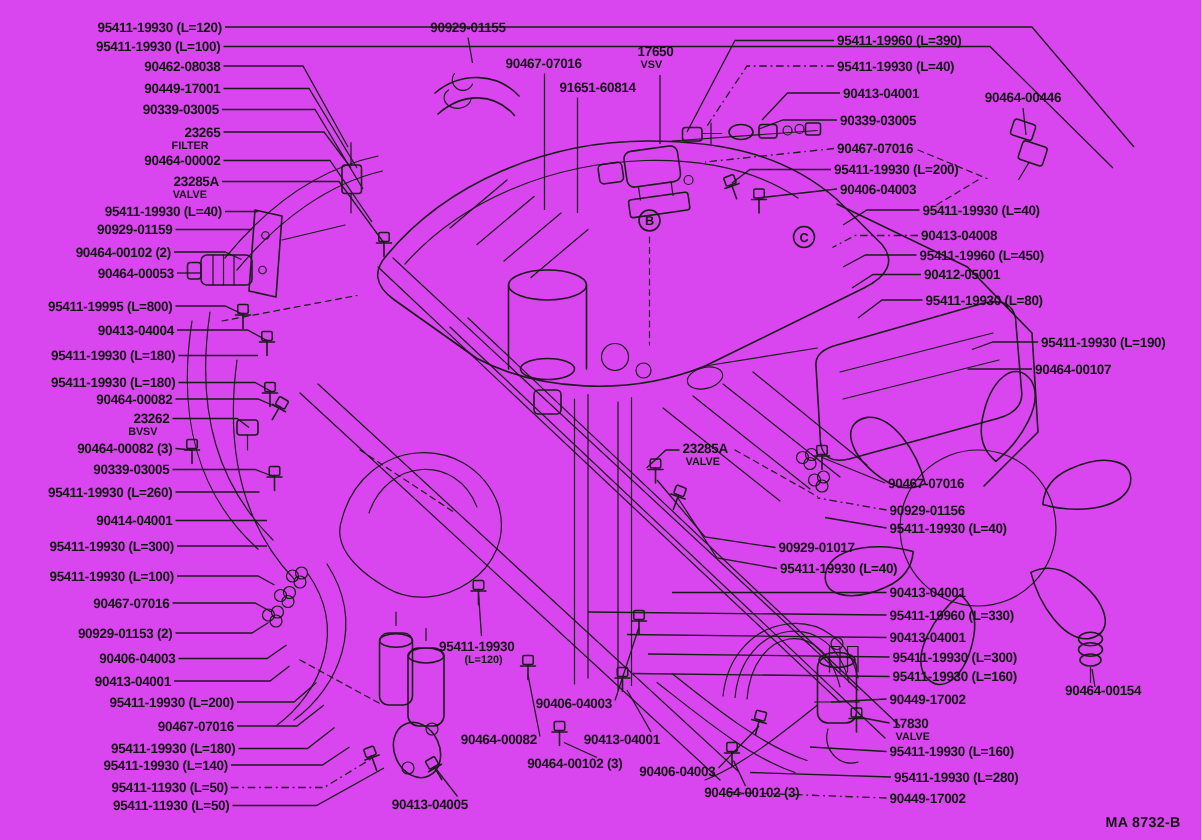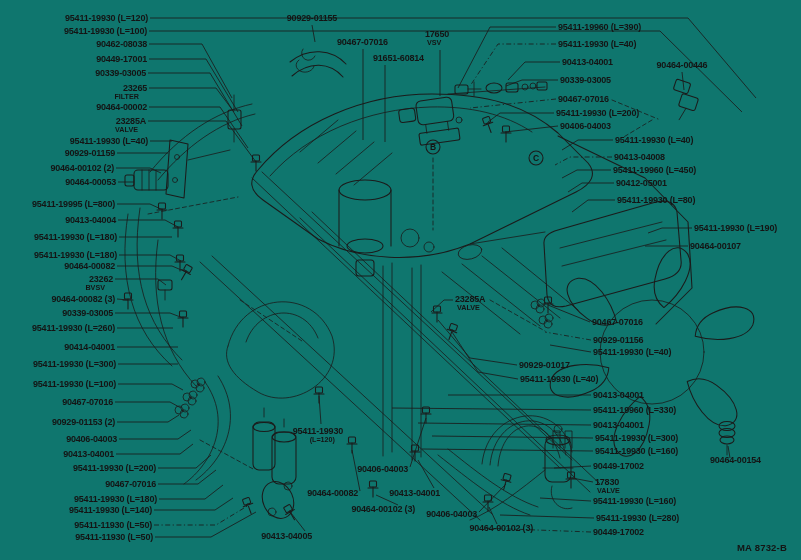--- a/index.html
+++ b/index.html
@@ -1,16 +1,16 @@
 <!DOCTYPE html>
 <html><head>
 <meta charset="utf-8">
 <style>
   html,body{margin:0;padding:0;background:#ffffff;}
-  #page{position:relative;width:801px;height:560px;background:#0f766e;overflow:hidden;}
+  #page{position:relative;width:801px;height:560px;background:#d946ef;overflow:hidden;}
   svg{display:block;}
   svg text{font-family:"Liberation Sans",sans-serif;font-weight:bold;font-size:9px;fill:#141414;letter-spacing:-0.2px;}
   svg text.sub{font-size:7.2px;letter-spacing:0;}
   svg text.figcode{font-size:9.5px;letter-spacing:0.2px;}
   svg text.marker-letter{font-size:8.5px;text-anchor:middle;}
   .art, .part{stroke:#1b1b1b;stroke-width:1.05;fill:none;stroke-linecap:round;stroke-linejoin:round;}
   .thin{stroke-width:0.8;}
   .leader{stroke:#1b1b1b;stroke-width:0.85;fill:none;}
   .leader.dash{stroke-dasharray:5 2.5 1.2 2.5;}
   .dashed{stroke-dasharray:4 3;}

